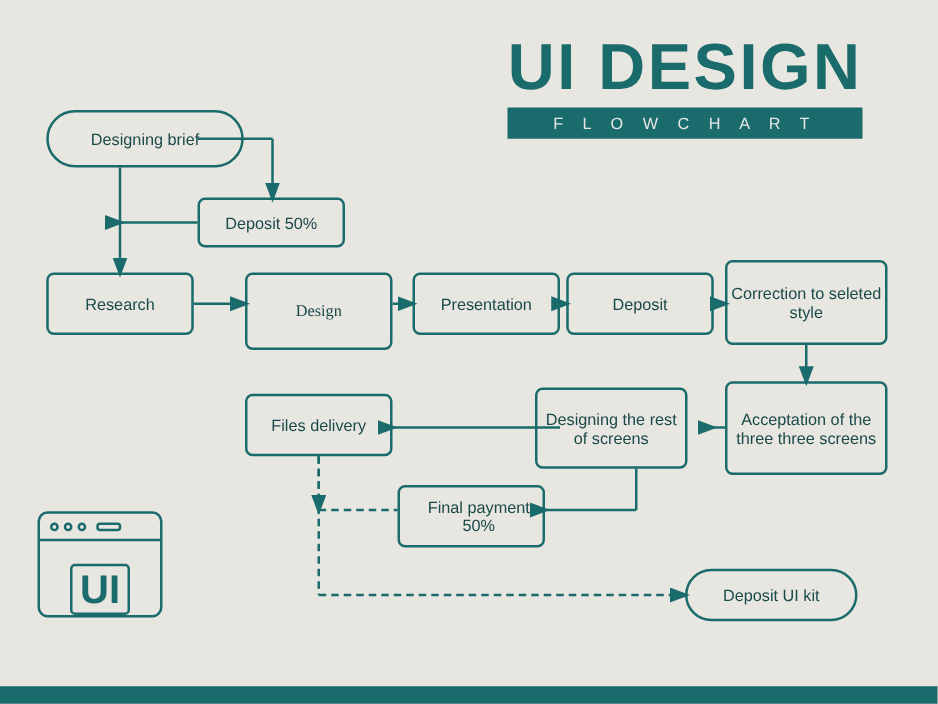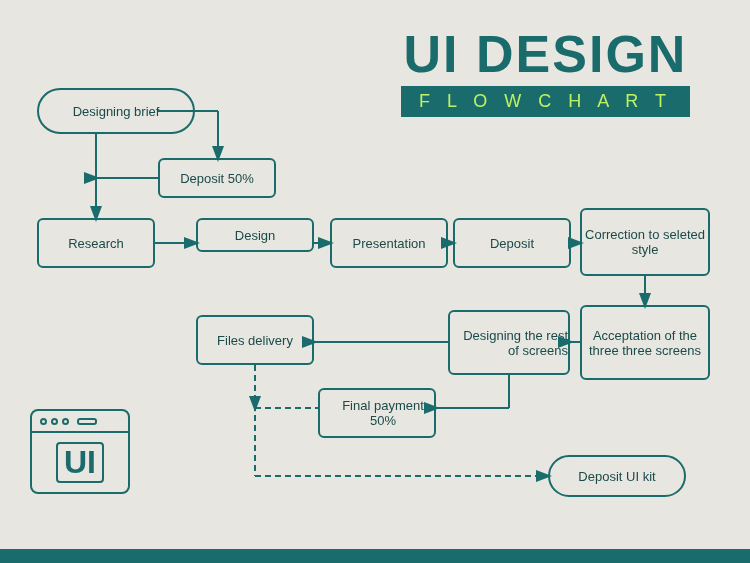--- a/index.html
+++ b/index.html
@@ -28,22 +28,22 @@
     .title-main {
       font-size: 52px;
       font-weight: 900;
       color: #1a6b6b;
       letter-spacing: 2px;
       line-height: 1;
       font-family: Arial, sans-serif;
     }
     .title-sub {
       background: #1a6b6b;
-      color: #bef264;
-      font-size: 18px;
+      color: #e5e5e5;
+      font-size: 13px;
       letter-spacing: 6px;
       padding: 5px 18px;
       margin-top: 6px;
       font-family: Arial, sans-serif;
       font-weight: 400;
     }
 
     
     .fc-box {
       position: absolute;
@@ -99,21 +99,21 @@
     }
     .ui-rect {
       width: 20px; height: 7px;
       border: 2px solid #1a6b6b;
       border-radius: 3px;
       margin-left: 4px;
     }
     .ui-body {
       flex: 1;
       display: flex;
-      align-items: center;
+      align-items: flex-end;
       justify-content: center;
       border-radius: 11px;
     }
     .ui-text {
       font-size: 32px;
       font-weight: 900;
       color: #1a6b6b;
       font-family: Arial, sans-serif;
       border: 2.5px solid #1a6b6b;
       padding: 0 6px;
@@ -135,41 +135,41 @@
   </div>
 
   <div class="fc-box" style="left:158px; top:158px; width:118px; height:40px;">
     <span>Deposit 50%</span>
   </div>
 
   <div class="fc-box" style="left:37px; top:218px; width:118px; height:50px;text-align:center;">
     <span>Research</span>
   </div>
 
-  <div class="fc-box" style="left:196px; top:218px; width:118px; height:34px;">
+  <div class="fc-box" style="left:196px; top:218px; width:118px; height:62px;font-family:Liberation Serif, serif;">
     <span>Design</span>
   </div>
 
   <div class="fc-box" style="left:330px; top:218px; width:118px; height:50px;">
     <span>Presentation</span>
   </div>
 
   <div class="fc-box" style="left:453px; top:218px; width:118px; height:50px;">
     <span>Deposit</span>
   </div>
 
   <div class="fc-box" style="left:580px; top:208px; width:130px; height:68px;">
     <span>Correction to seleted style</span>
   </div>
 
   <div class="fc-box" style="left:580px; top:305px; width:130px; height:75px;">
     <span>Acceptation of the three three screens</span>
   </div>
 
-  <div class="fc-box" style="left:448px; top:310px; width:122px; height:65px;text-align:right;">
+  <div class="fc-box" style="left:428px; top:310px; width:122px; height:65px;">
     <span>Designing the rest of screens</span>
   </div>
 
   <div class="fc-box" style="left:196px; top:315px; width:118px; height:50px;">
     <span>Files delivery</span>
   </div>
 
   <div class="fc-box" style="left:318px; top:388px; width:118px; height:50px;padding-left:12px;">
     <span>Final payment 50%</span>
   </div>

